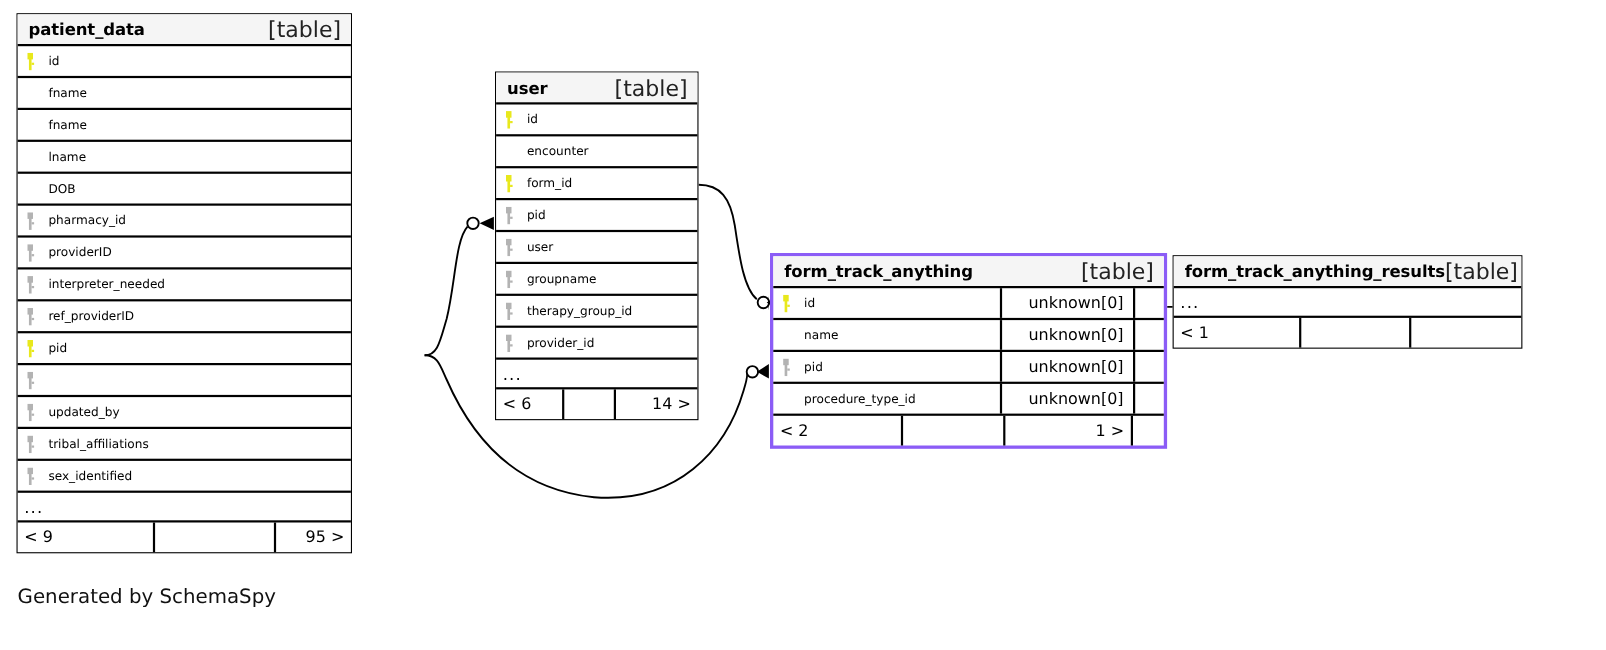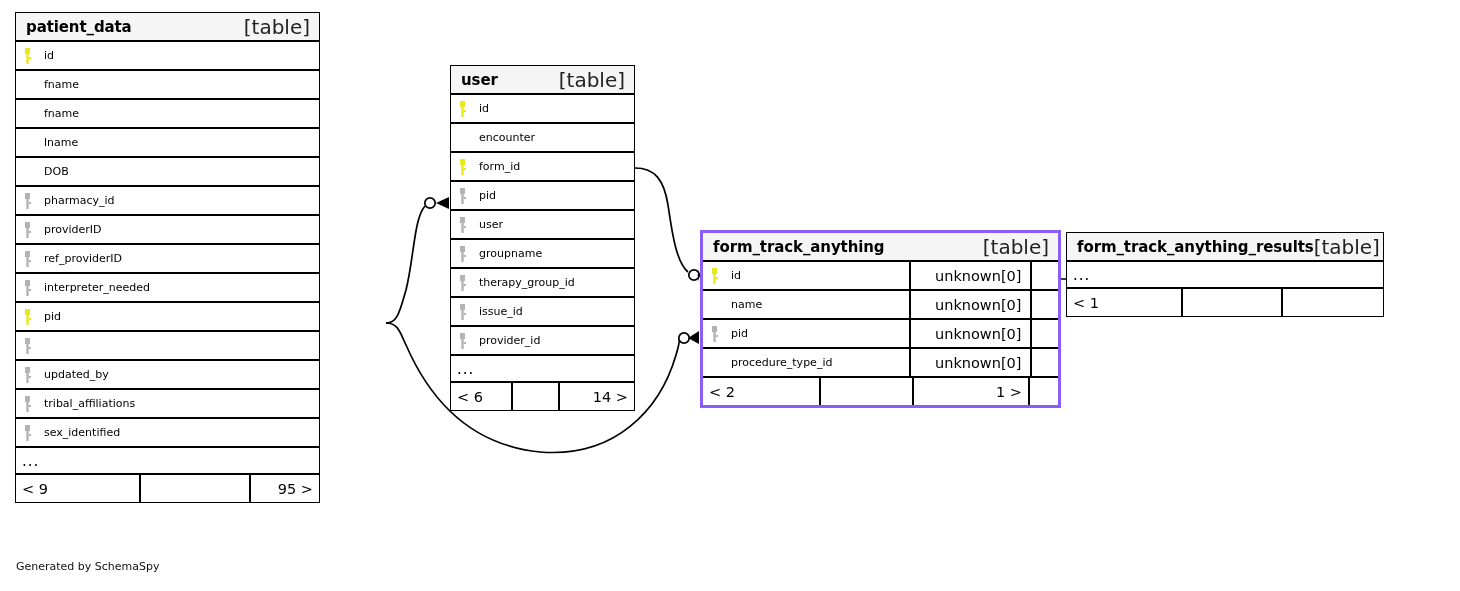--- a/index.html
+++ b/index.html
@@ -148,22 +148,22 @@
   }
   #tbl-form_track_anything {
     left: 700px; top: 230px; width: 361px;
   }
   #tbl-form_track_anything_results {
     left: 1066px; top: 232px; width: 318px;
   }
   .credit {
     position: absolute;
     left: 16px;
-    top: 560px;
-    font-size: 11px;
+    top: 532px;
+    font-size: 18px;
     color: #111111;
     z-index: 10;
   }
 </style>
 </head>
 <body>
 
 <div id="canvas">
 
   <svg id="edges" viewBox="0 0 1460 591" xmlns="http://www.w3.org/2000/svg">
@@ -261,32 +261,32 @@
       </div>
 
       <div class="row">
         <span class="keyslot">
           <svg class="keyicon" width="9" height="16" viewBox="0 0 9 16">
               <rect x="2" y="0" width="5" height="6" fill="#b3b3b3"></rect>
               <rect x="3.3" y="5" width="2.4" height="11" fill="#b3b3b3"></rect>
               <rect x="5.7" y="9" width="2.3" height="2" fill="#b3b3b3"></rect>
             </svg>
         </span>
+        <span class="cell-name">interpreter_needed</span>
+      </div>
+
+      <div class="row">
+        <span class="keyslot">
+          <svg class="keyicon" width="9" height="16" viewBox="0 0 9 16">
+              <rect x="2" y="0" width="5" height="6" fill="#b3b3b3"></rect>
+              <rect x="3.3" y="5" width="2.4" height="11" fill="#b3b3b3"></rect>
+              <rect x="5.7" y="9" width="2.3" height="2" fill="#b3b3b3"></rect>
+            </svg>
+        </span>
         <span class="cell-name">ref_providerID</span>
-      </div>
-
-      <div class="row">
-        <span class="keyslot">
-          <svg class="keyicon" width="9" height="16" viewBox="0 0 9 16">
-              <rect x="2" y="0" width="5" height="6" fill="#b3b3b3"></rect>
-              <rect x="3.3" y="5" width="2.4" height="11" fill="#b3b3b3"></rect>
-              <rect x="5.7" y="9" width="2.3" height="2" fill="#b3b3b3"></rect>
-            </svg>
-        </span>
-        <span class="cell-name">interpreter_needed</span>
       </div>
 
       <div class="row">
         <span class="keyslot">
           <svg class="keyicon" width="9" height="16" viewBox="0 0 9 16">
               <rect x="2" y="0" width="5" height="6" fill="#e8e81c"></rect>
               <rect x="3.3" y="5" width="2.4" height="11" fill="#e8e81c"></rect>
               <rect x="5.7" y="9" width="2.3" height="2" fill="#e8e81c"></rect>
             </svg>
         </span>
@@ -418,30 +418,20 @@
         <span class="keyslot">
           <svg class="keyicon" width="9" height="16" viewBox="0 0 9 16">
               <rect x="2" y="0" width="5" height="6" fill="#b3b3b3"></rect>
               <rect x="3.3" y="5" width="2.4" height="11" fill="#b3b3b3"></rect>
               <rect x="5.7" y="9" width="2.3" height="2" fill="#b3b3b3"></rect>
             </svg>
         </span>
         <span class="cell-name">therapy_group_id</span>
       </div>
 
-      <div class="row">
-        <span class="keyslot">
-          <svg class="keyicon" width="9" height="16" viewBox="0 0 9 16">
-              <rect x="2" y="0" width="5" height="6" fill="#b3b3b3"></rect>
-              <rect x="3.3" y="5" width="2.4" height="11" fill="#b3b3b3"></rect>
-              <rect x="5.7" y="9" width="2.3" height="2" fill="#b3b3b3"></rect>
-            </svg>
-        </span>
-        <span class="cell-name">issue_id</span>
-      </div>
 
       <div class="row">
         <span class="keyslot">
           <svg class="keyicon" width="9" height="16" viewBox="0 0 9 16">
               <rect x="2" y="0" width="5" height="6" fill="#b3b3b3"></rect>
               <rect x="3.3" y="5" width="2.4" height="11" fill="#b3b3b3"></rect>
               <rect x="5.7" y="9" width="2.3" height="2" fill="#b3b3b3"></rect>
             </svg>
         </span>
         <span class="cell-name">provider_id</span>

